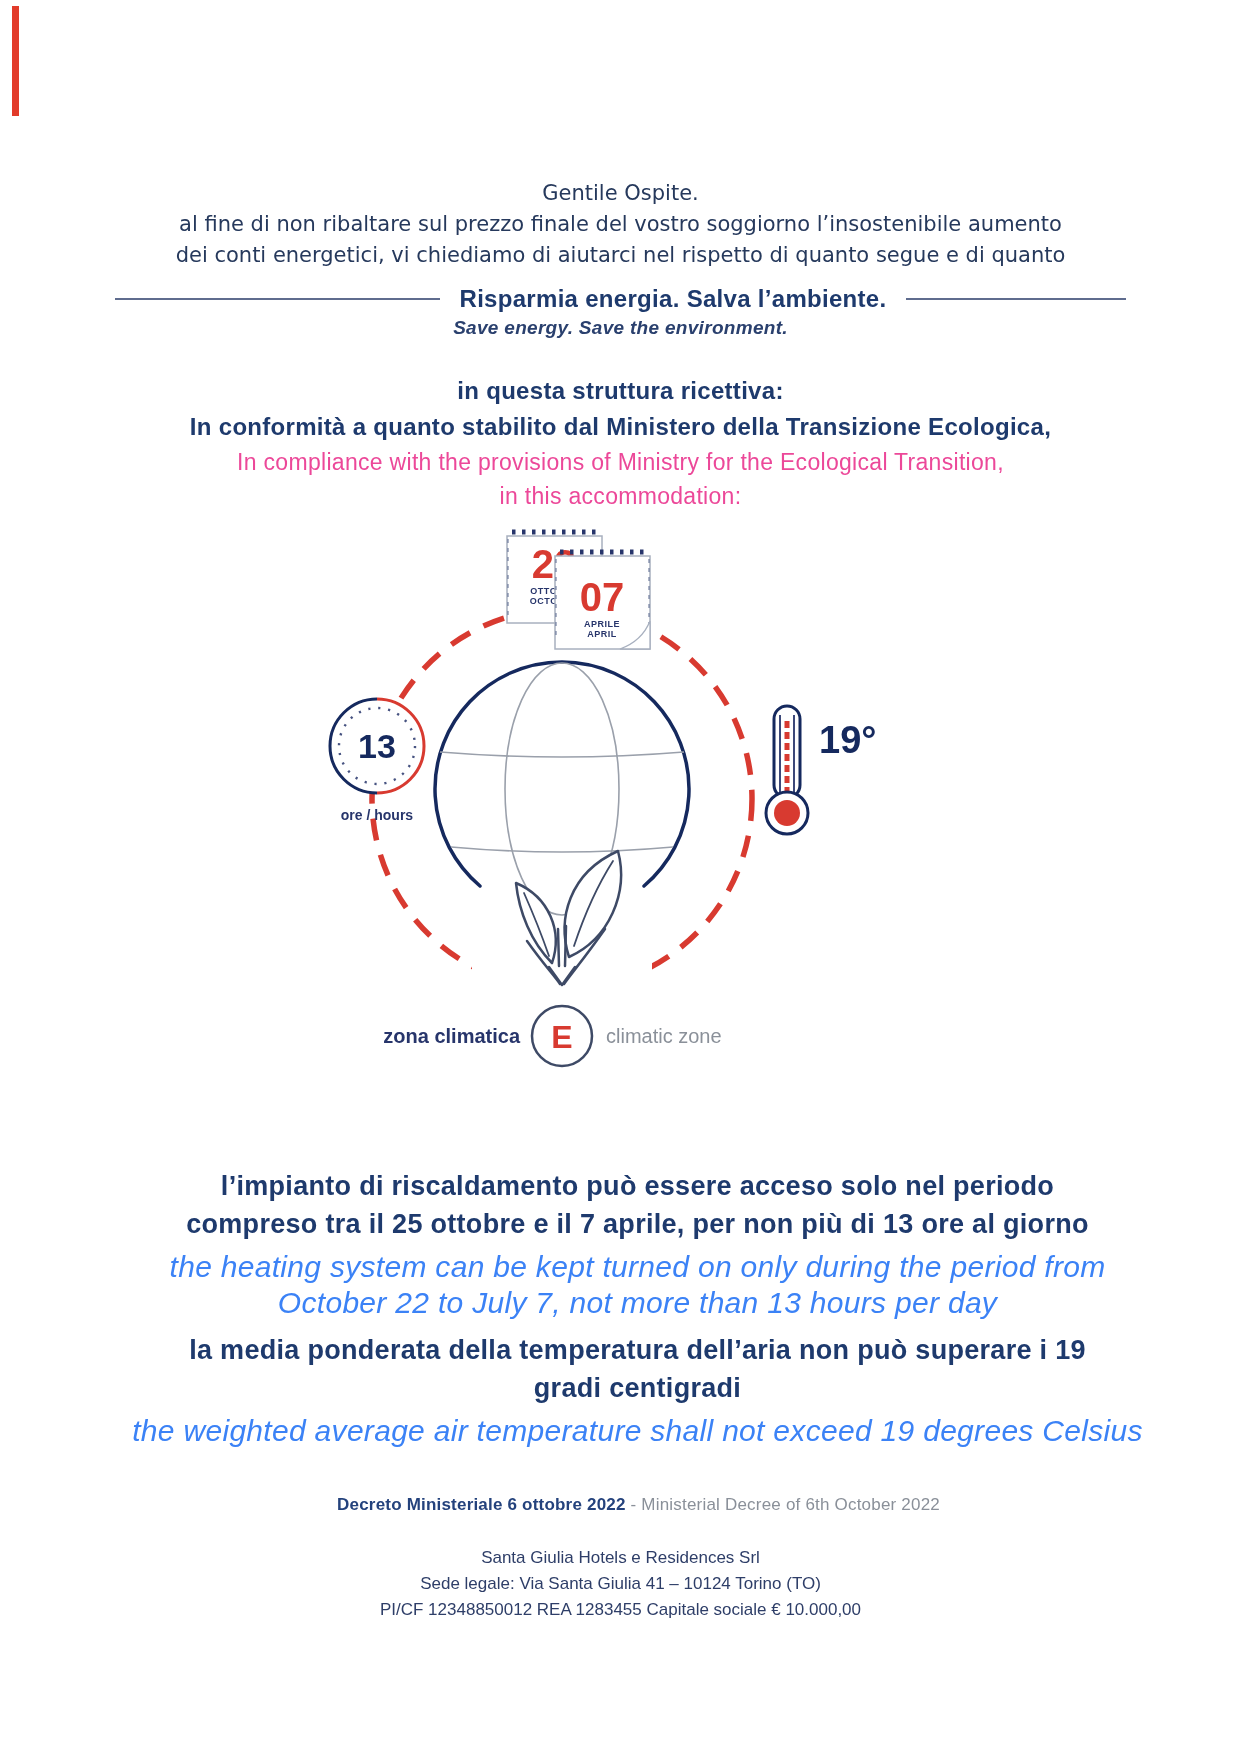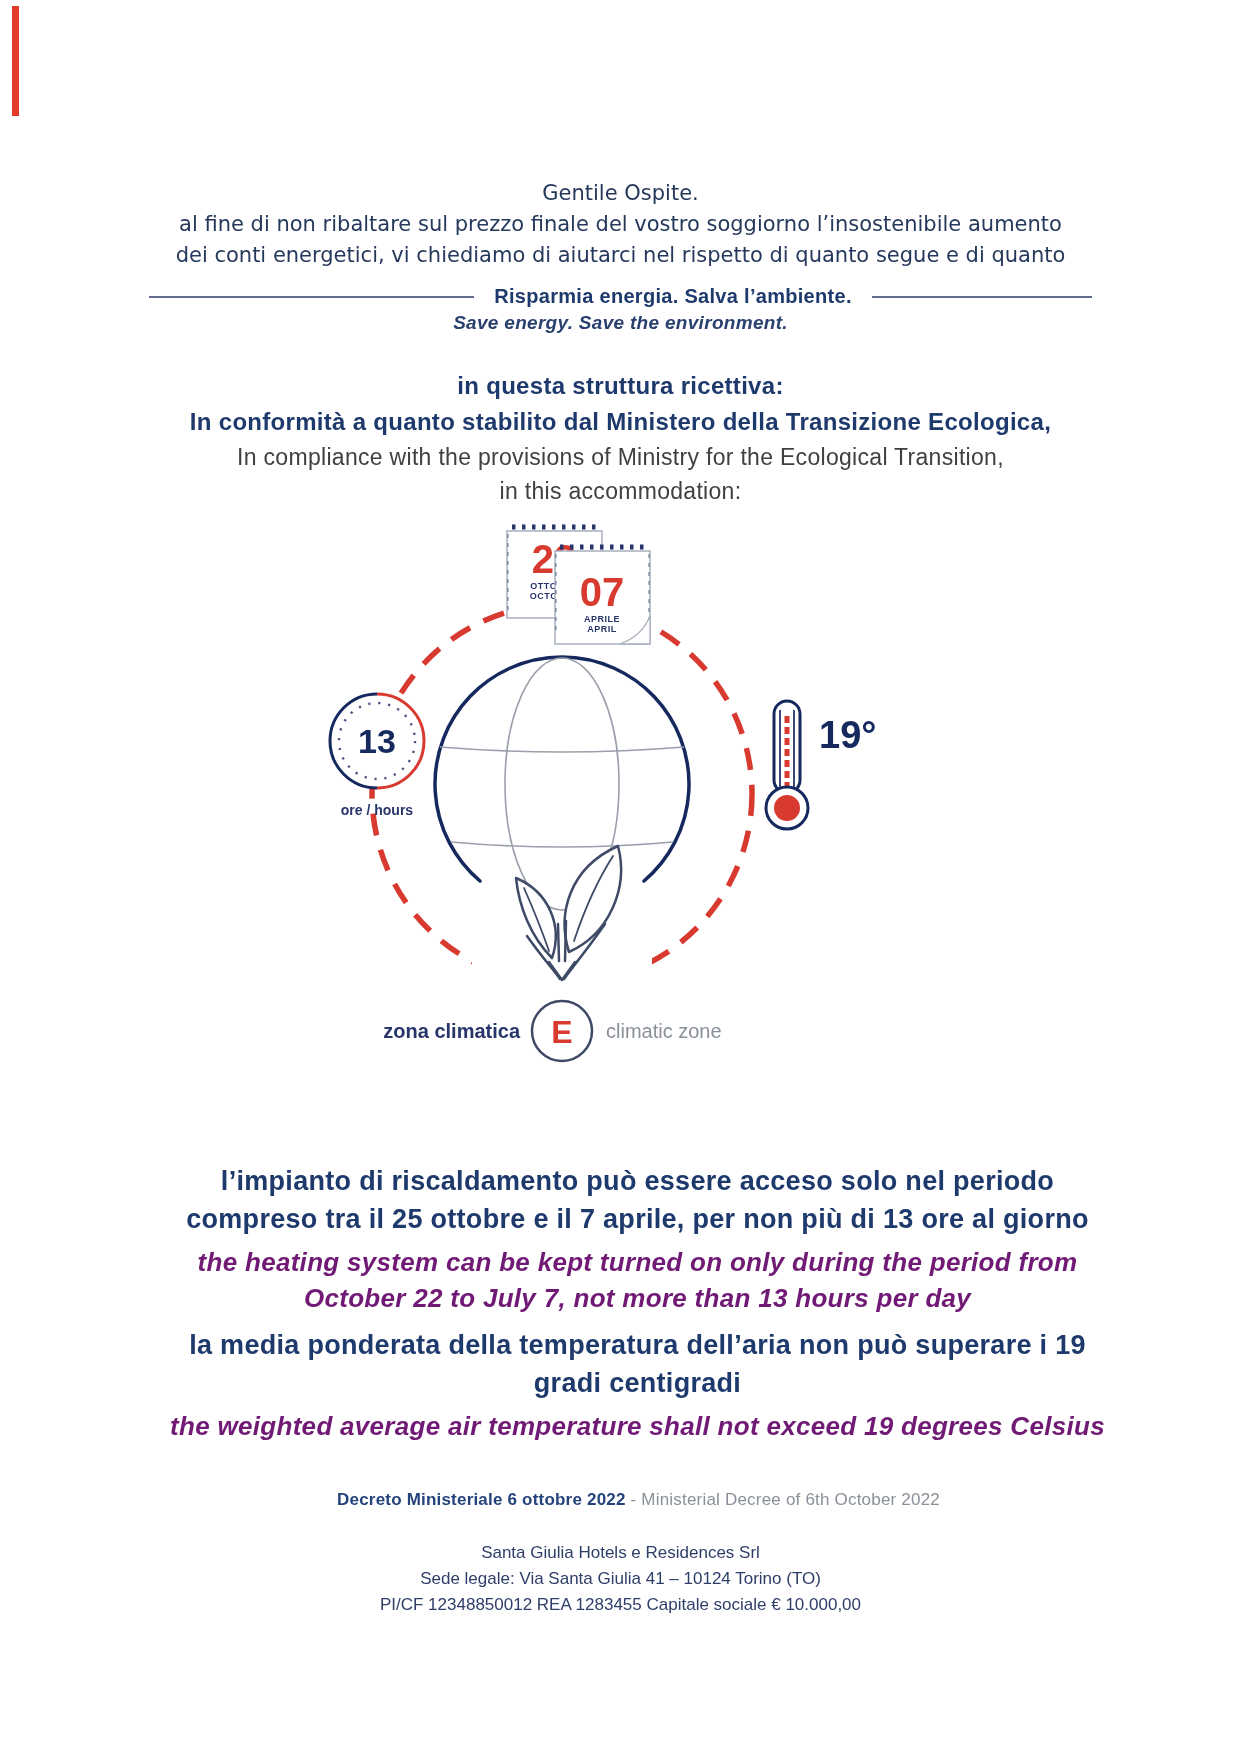--- a/index.html
+++ b/index.html
@@ -13,32 +13,32 @@
     color:#26395c;
   }
   .red-mark{position:absolute;left:10px;top:6px;width:7px;height:110px;background:#e23b2a;}
 
   .intro{padding-top:178px;text-align:center;font-size:21px;line-height:31px;color:#26395c;}
 
   .banner-row{margin-top:14px;display:flex;align-items:center;justify-content:center;gap:20px;}
   .banner-line{height:0;border-top:2px solid #5f6c8e;}
   .banner-line.left{width:325px;}
   .banner-line.right{width:220px;}
-  .banner-it{font-family:"Liberation Sans",sans-serif;font-weight:700;font-size:20px;color:#1e3a6d;letter-spacing:.3px;}
+  .banner-it{font-family:"Liberation Sans",sans-serif;font-weight:700;font-size:24px;color:#1e3a6d;letter-spacing:.3px;}
   .banner-en{margin-top:4px;text-align:center;font-family:"Liberation Sans",sans-serif;font-style:italic;font-weight:700;font-size:19px;color:#2a406e;letter-spacing:.3px;}
 
   .compliance-it{margin-top:34px;text-align:center;font-family:"Liberation Sans",sans-serif;font-weight:700;font-size:24px;line-height:36px;color:#1e3a6d;letter-spacing:.3px;}
-  .compliance-en{text-align:center;font-family:"Liberation Sans",sans-serif;font-weight:400;font-size:23px;line-height:34px;color:#404040;letter-spacing:.3px;}
+  .compliance-en{text-align:center;font-family:"Liberation Sans",sans-serif;font-weight:400;font-size:23px;line-height:34px;color:#ec4899;letter-spacing:.3px;}
 
   .infographic{position:relative;height:560px;margin-top:8px;}
   .infographic svg{position:absolute;left:320px;top:0;}
 
   .rules{margin-top:86px;text-align:center;font-family:"Liberation Sans",sans-serif;letter-spacing:.3px;padding-left:34px;}
   .rule-it{font-weight:700;font-size:27px;line-height:38px;color:#1e3a6d;}
-  .rule-en{font-style:italic;font-weight:700;font-size:26px;line-height:36px;color:#701a75;margin-top:6px;}
+  .rule-en{font-style:italic;font-weight:400;font-size:30px;line-height:36px;color:#3b82f6;margin-top:6px;}
   .rule-it.second{margin-top:10px;}
   .rule-en.second{margin-top:6px;}
 
   .decree{margin-top:46px;text-align:center;font-family:"Liberation Sans",sans-serif;font-size:17px;letter-spacing:.2px;}
   .decree .it{font-weight:700;color:#24427c;margin-left:36px;}
   .decree .en{font-weight:400;color:#8a9099;}
 
   .footer{margin-top:30px;text-align:center;font-family:"Liberation Sans",sans-serif;font-size:17px;line-height:26px;color:#2e3e68;}
   .footer a,.footer .link{color:#2e3e68;text-decoration:underline;cursor:pointer;}
 

